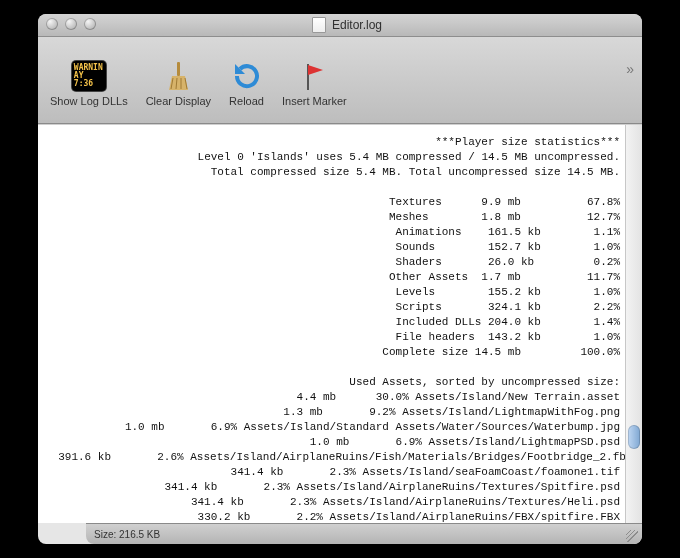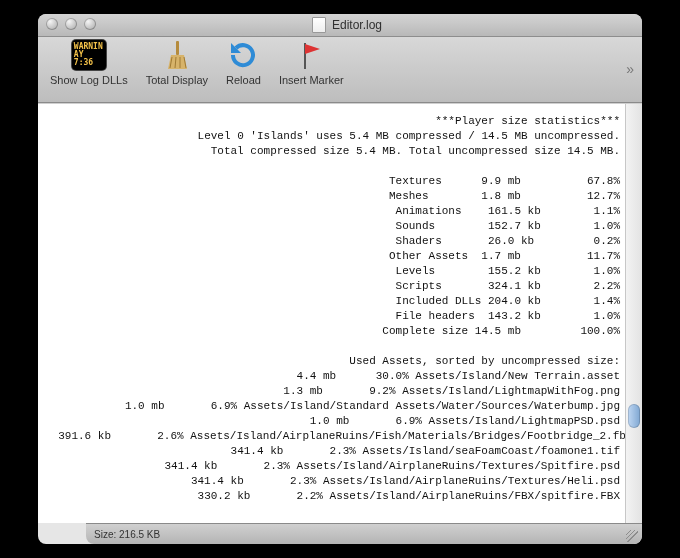--- a/index.html
+++ b/index.html
@@ -14,21 +14,21 @@
     border-bottom:1px solid #8d8d8d;position:relative;display:flex;justify-content:center;
     border-radius:8px 8px 0 0;
     padding-left:14px;
   }
   .traffic{position:absolute;left:8px;top:4px;display:flex;gap:7px;}
   .tl{width:12px;height:12px;border-radius:50%;background:radial-gradient(circle at 35% 30%, #f5f5f5, #cfcfcf 45%, #a5a5a5);box-shadow:inset 0 0 0 1px rgba(0,0,0,0.25);}
   .title{font-size:12px;color:#303030;display:flex;align-items:center;gap:6px;}
   .doc-ic{display:inline-block;width:12px;height:14px;background:linear-gradient(#fff,#eee);border:1px solid #999;border-radius:1px;position:relative;}
   .toolbar{
     height:64px;background:linear-gradient(#d8d8d8,#bdbdbd);
-    border-bottom:1px solid #8a8a8a;display:flex;align-items:flex-start;padding:1px 8px 0 8px;gap:10px;
+    border-bottom:1px solid #8a8a8a;display:flex;align-items:flex-start;padding:22px 8px 0 8px;gap:10px;
     position:relative;
   }
   .tbtn{display:flex;flex-direction:column;align-items:center;gap:2px;color:#333;font-size:11px;cursor:default;padding:0 4px;}
   .tbtn .ic{width:34px;height:34px;display:flex;align-items:center;justify-content:center;}
   .tbtn .ic svg{width:32px;height:32px;}
   .warn{background:#000;border-radius:4px;color:#f5c34a;font:700 8px/1 monospace;padding:3px 2px;width:32px;height:24px;display:flex;flex-direction:column;align-items:center;justify-content:center;box-shadow:0 0 0 1px #444;}
   .overflow{position:absolute;right:8px;top:24px;color:#777;font-size:14px;}
   .content{
     flex:1;background:#fff;border-top:1px solid #cfcfcf;overflow:hidden;position:relative;
   }
@@ -76,21 +76,21 @@
 
 
       <div class="tbtn">
         <div class="ic">
           <svg viewBox="0 0 32 32">
               <rect x="15" y="2" width="3" height="14" rx="1" fill="#b58b3c"></rect>
               <path d="M10 16h13l3 14H7z" fill="#d7b36a"></path>
               <path stroke="#a07a34" d="M11 18l-2 11M15 18l-1 11M19 18v11M23 18l2 11"></path>
             </svg>
         </div>
-        <span>Total Display</span>
+        <span>Clear Display</span>
       </div>
 
       <div class="tbtn">
         <div class="ic">
           <svg viewBox="0 0 32 32">
               <path fill="none" stroke="#2e8bd6" stroke-width="4" d="M6 16a10 10 0 1 0 3-7"></path>
               <path fill="#2e8bd6" d="M4 4l0 10 10 0z"></path>
             </svg>
         </div>
         <span>Reload</span>

